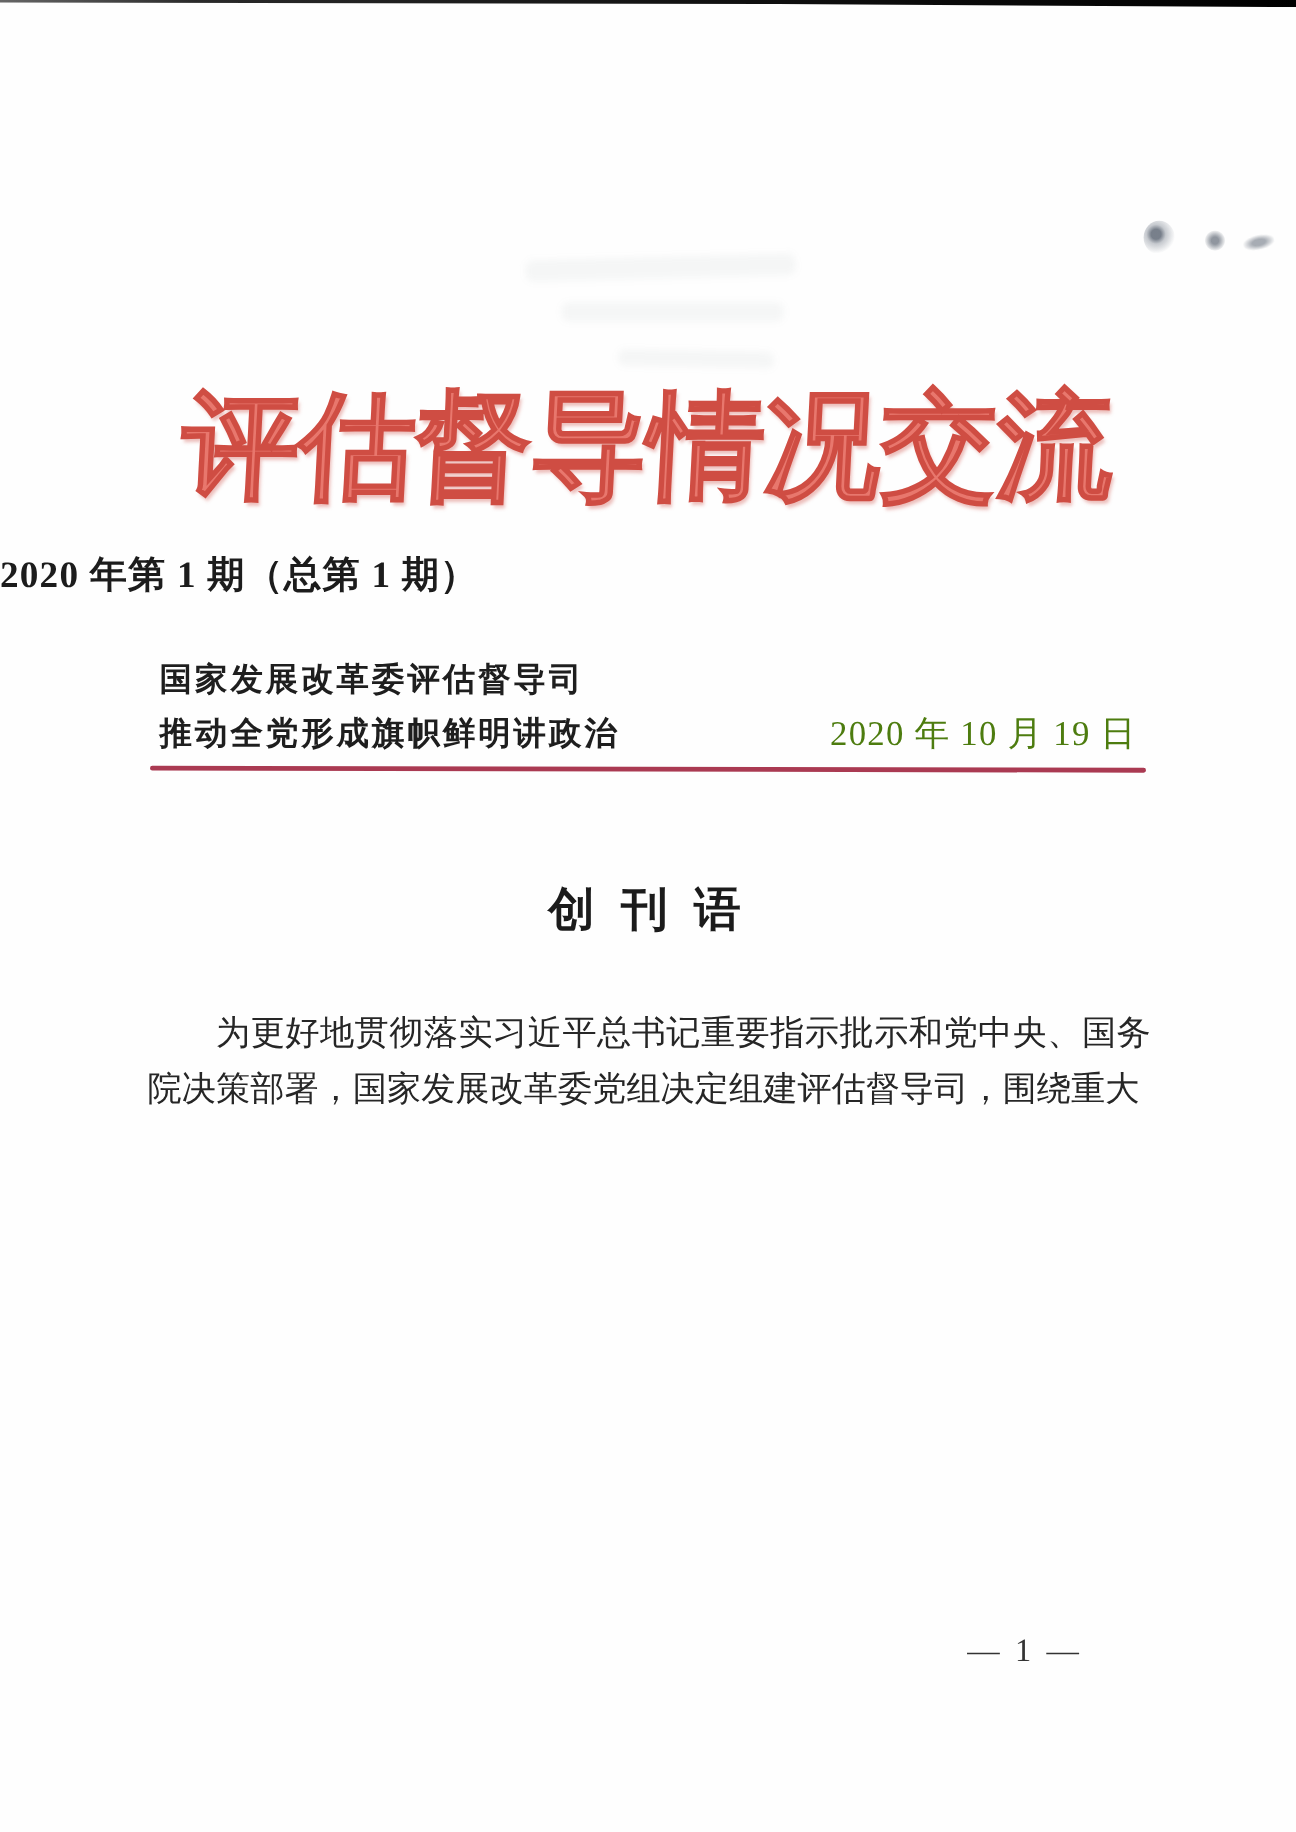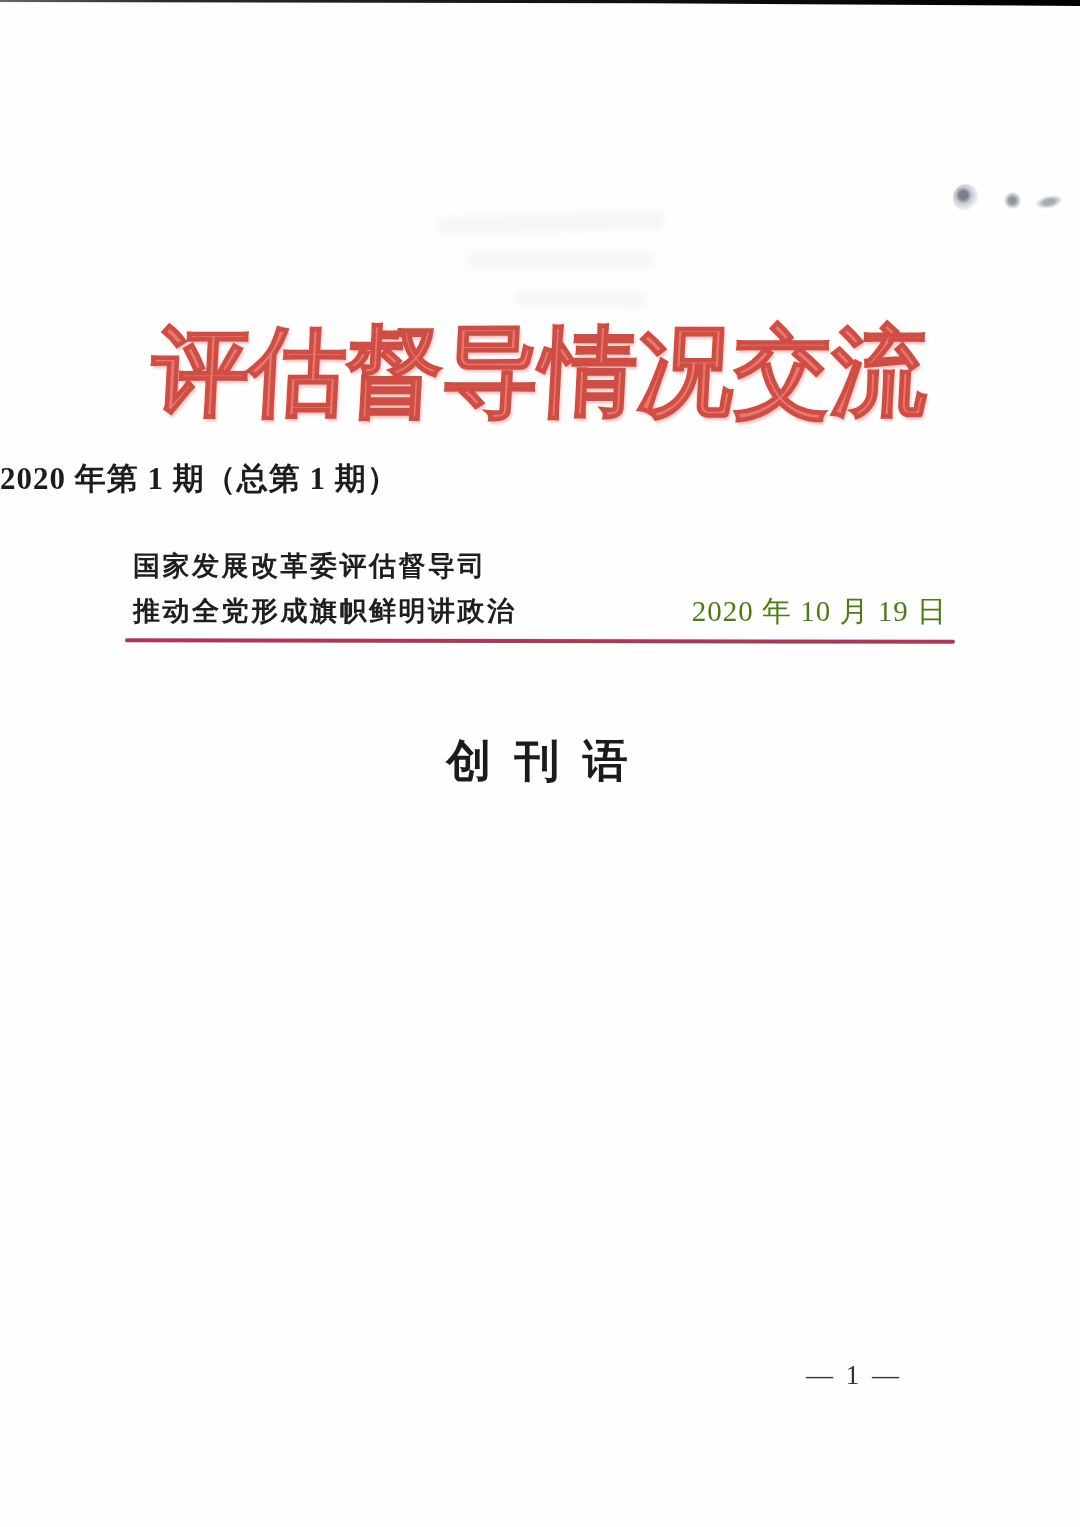--- a/index.html
+++ b/index.html
@@ -61,21 +61,21 @@
     font-size:29px;color:#4d7c0f;letter-spacing:1px;}
   .red-rule{
     position:absolute;left:125px;top:639px;width:830px;height:4px;
     background:#aa3a52;border-radius:2px;transform:rotate(0.12deg);
   }
 
   
   .article-heading{
     position:absolute;top:731px;left:0;width:100%;
     text-align:center;
-    font-size:45px;font-weight:700;color:#1b1b1b;
+    font-size:39px;font-weight:700;color:#1b1b1b;
     letter-spacing:6px;
   }
   .article-body{
     position:absolute;left:123px;top:839px;width:836px;
     font-size:28.5px;line-height:46.5px;
     text-align:justify;
     color:#262626;
   }
   .article-body p{margin:0;text-indent:2em;}
 
@@ -107,17 +107,18 @@
       <div>推动全党形成旗帜鲜明讲政治</div>
     </div>
     <div class="pub-date">2020 年 10 月 19 日</div>
   </div>
 
   <div class="red-rule"></div>
 
   <div class="article-heading">创 刊 语</div>
 
   <div class="article-body">
+    <p>为更好地贯彻落实习近平总书记重要指示批示和党中央、国务院决策部署，国家发展改革委党组决定组建评估督导司，围绕重大</p>
   </div>
 
   <div class="page-number">— 1 —</div>
 
 </div>
 
 </body></html>

